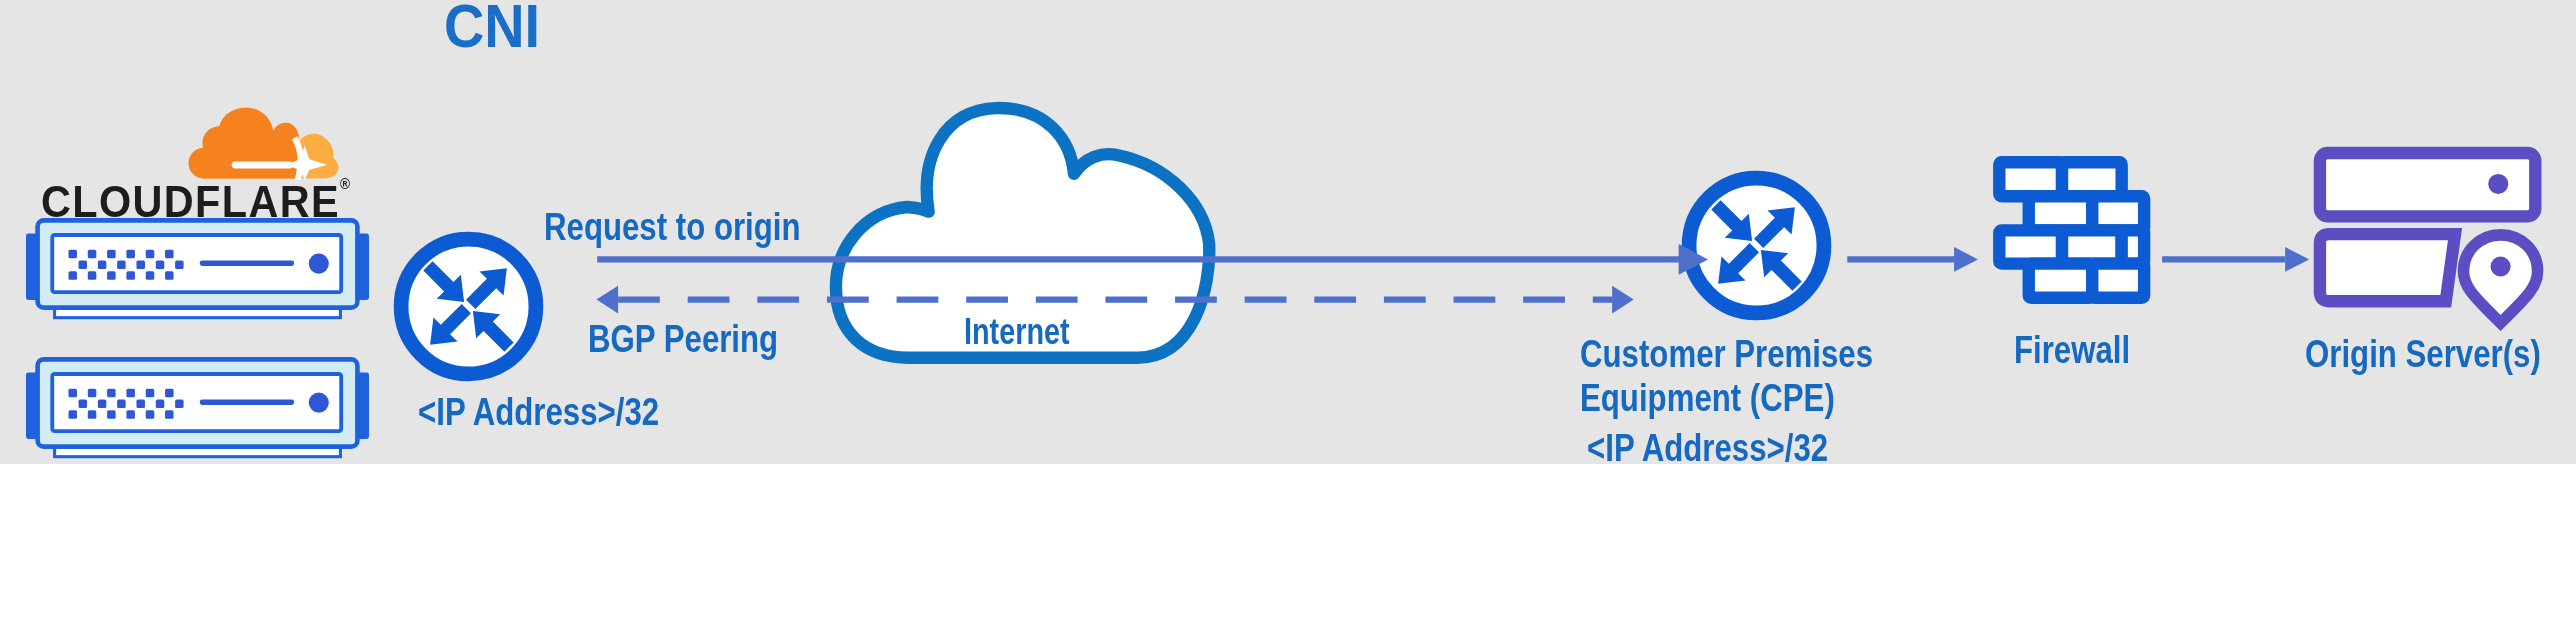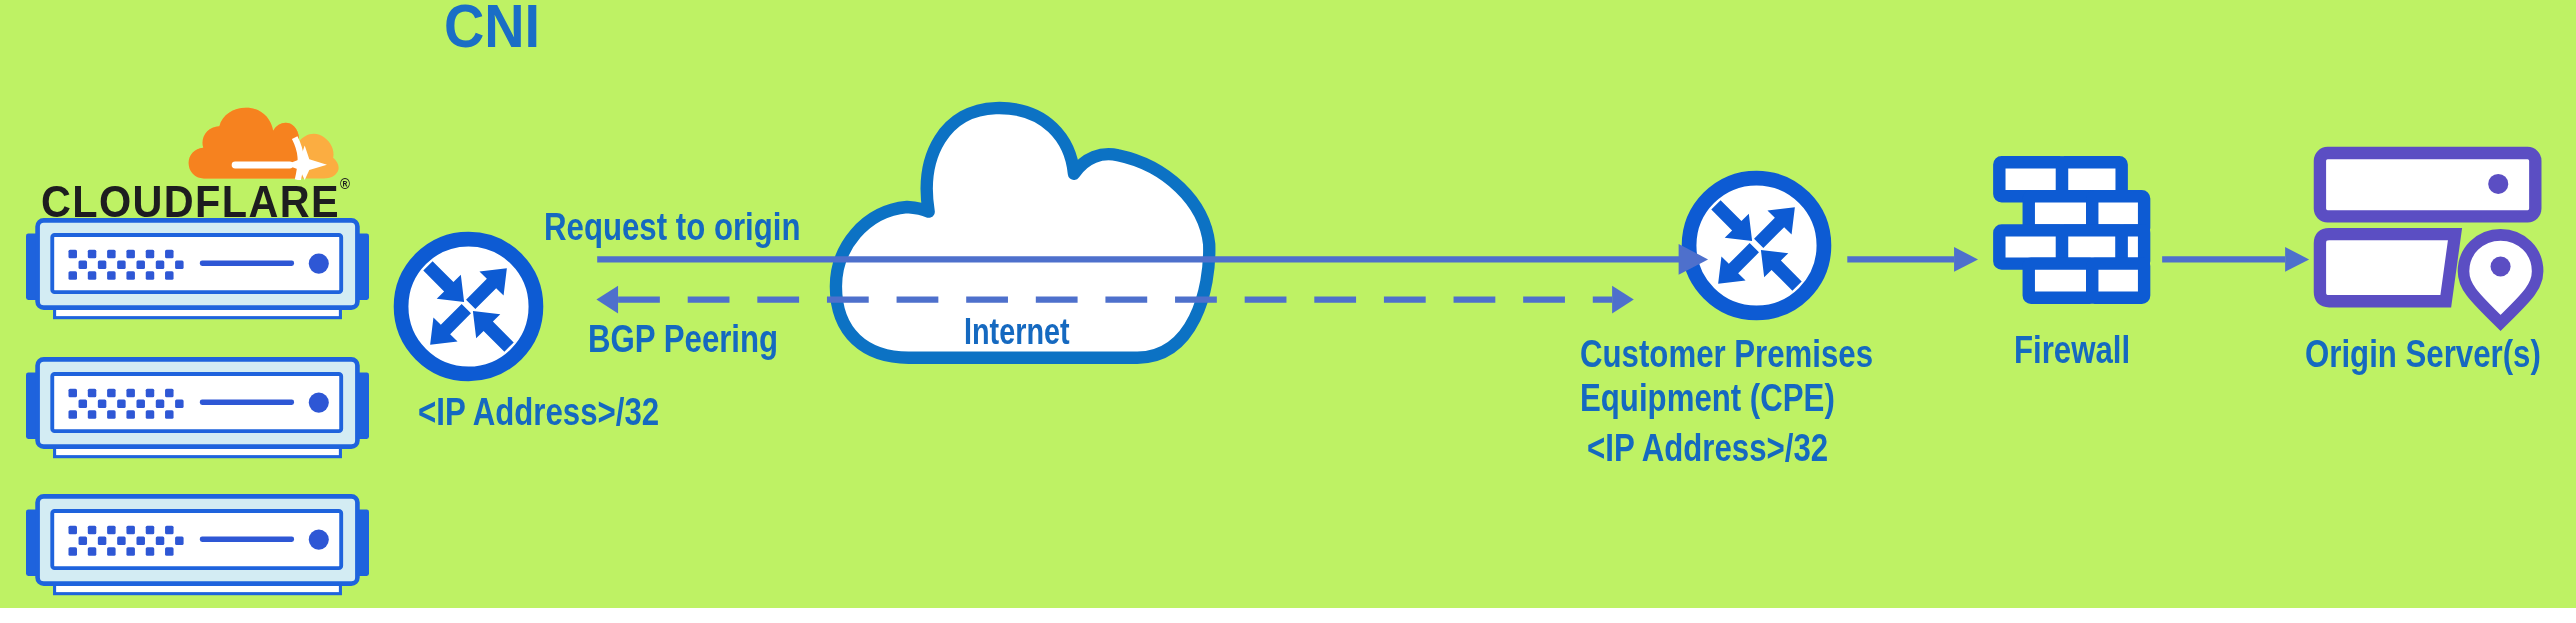--- a/index.html
+++ b/index.html
@@ -1,16 +1,16 @@
 <!DOCTYPE html>
 <html style="font-size:12.4px"><head>
 <meta charset="utf-8">
 <style>
   html,body{margin:0;padding:0;background:#fff;}
-  #canvas{position:relative;width:2576px;height:608px;background:#bef264;overflow:hidden;font-family:"Liberation Sans",sans-serif;}
+  #canvas{position:relative;width:2576px;height:464px;background:#e5e5e5;overflow:hidden;font-family:"Liberation Sans",sans-serif;}
   .abs{position:absolute;}
   .lbl{position:absolute;color:#1569c0;font-weight:700;line-height:1;white-space:nowrap;transform:scaleX(0.80);transform-origin:left top;}
 </style>
 </head>
 <body>
 
 <div id="canvas">
 
   <div class="lbl" style="left:444px;top:-4.6px;font-size:62px;color:#1a6ec6;transform:scaleX(0.9);">CNI</div>
 

